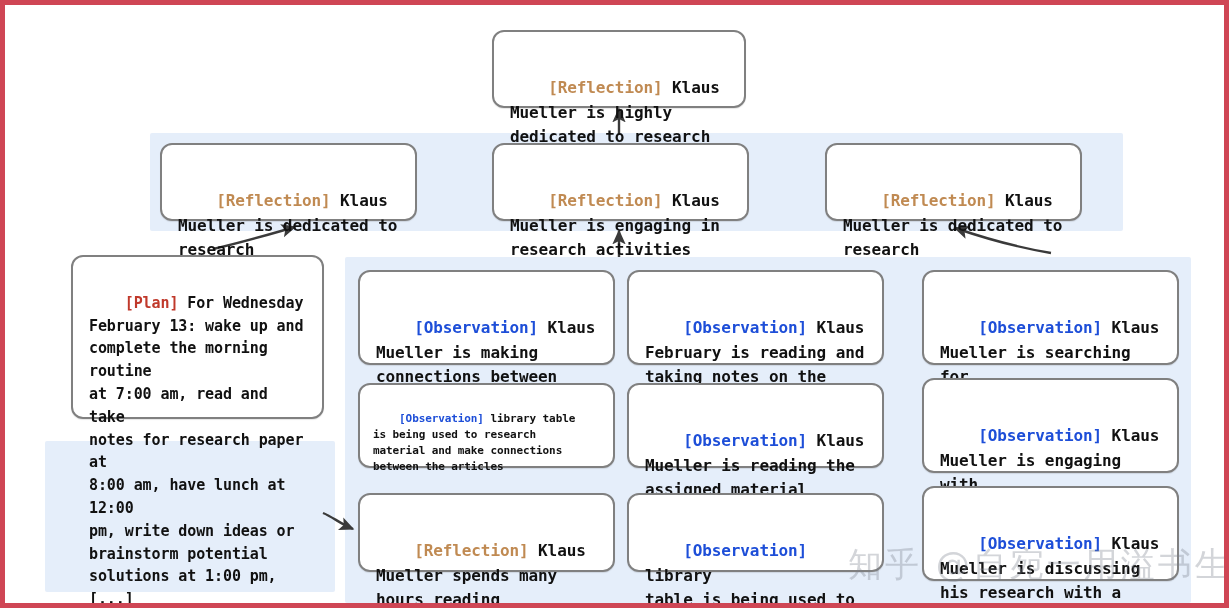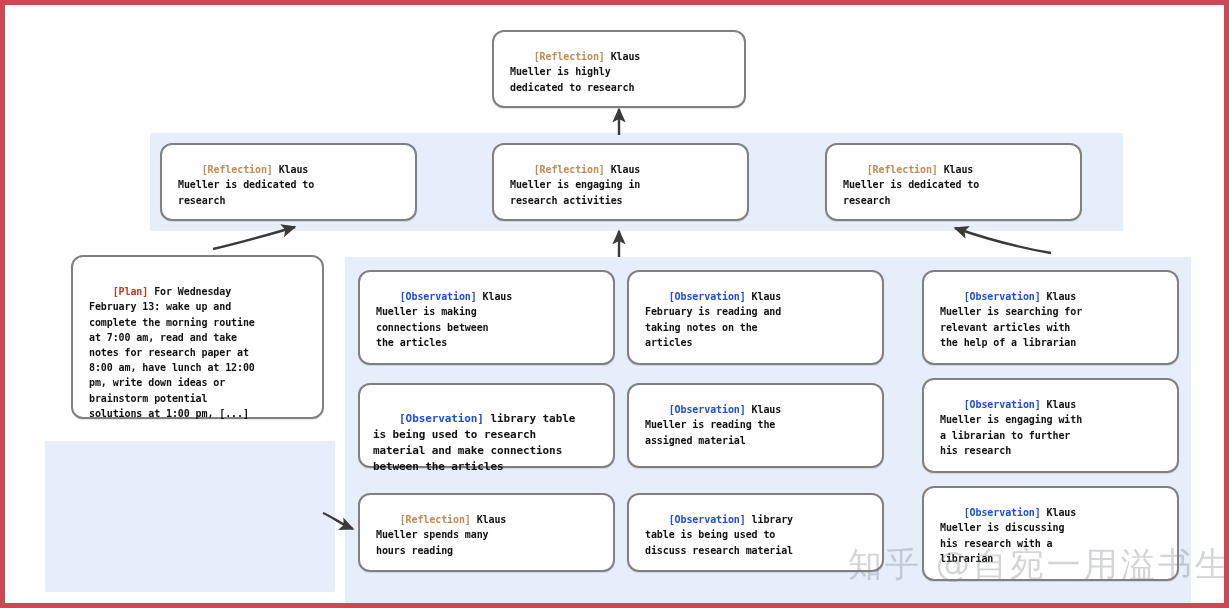--- a/index.html
+++ b/index.html
@@ -26,34 +26,34 @@
   }
   .node {
     position: absolute;
     box-sizing: border-box;
     background: #ffffff;
     border: 2px solid #808080;
     border-radius: 12px;
     color: #111111;
     font-family: "DejaVu Sans Mono", monospace;
     font-weight: bold;
-    font-size: 10px;
+    font-size: 16px;
     line-height: 1.52;
     letter-spacing: -0.1px;
-    padding: 2px 13px 11px 16px;
+    padding: 20px 13px 11px 16px;
     white-space: pre-wrap;
     box-shadow: 0 1px 1px rgba(0,0,0,0.10);
   }
   .node.small {
     font-size: 11px;
     line-height: 1.46;
     padding: 10px 10px 10px 13px;
   }
   .node.plan {
-    font-size: 10px;
+    font-size: 15px;
     line-height: 1.52;
     padding: 12px 10px 12px 16px;
   }
   .tag-reflection { color: #c08a52; font-weight: bold; }
   .tag-observation { color: #1d4ed8; font-weight: bold; }
   .tag-plan { color: #c0392b; font-weight: bold; }
 
   svg.arrows {
     position: absolute;
     left: 0; top: 0;

